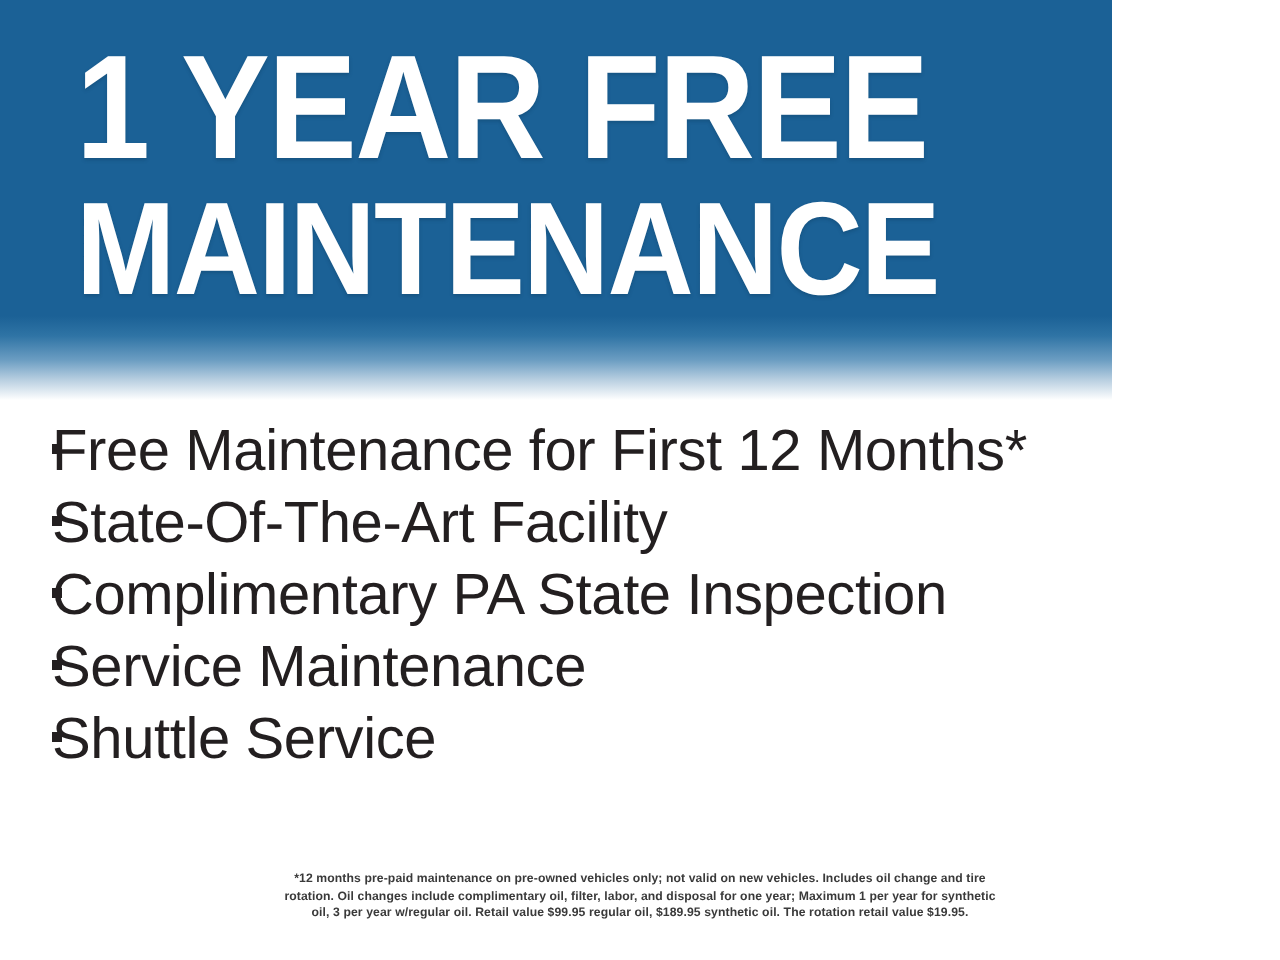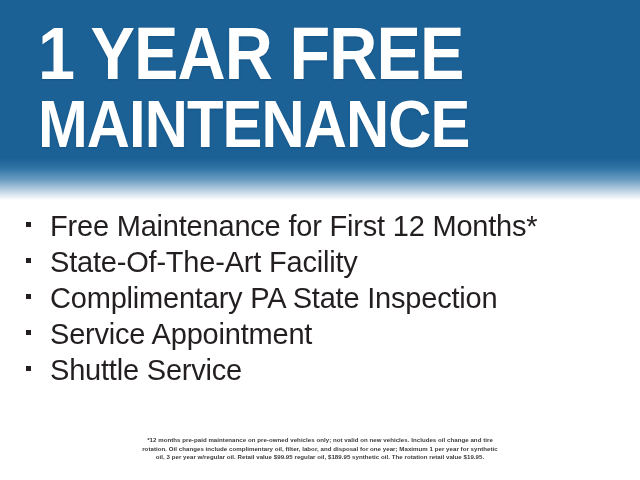--- a/index.html
+++ b/index.html
@@ -17,21 +17,21 @@
     height: 480px;
     overflow: hidden;
     background: #ffffff;
   }
 
   
   .banner {
     position: absolute;
     left: 0;
     top: 0;
-    width: 640px;
+    width: 556px;
     height: 200px;
     background: linear-gradient(
         to bottom,
         #1b6196 0px,
         #1b6196 158px,
         #2f74a5 168px,
         #6b9dc2 180px,
         #b9cfe1 190px,
         #ffffff 200px);
   }
@@ -65,21 +65,21 @@
 
   
   .features {
     position: absolute;
     left: 0;
     top: 208px;
     width: 640px;
   }
   .feature-row {
     position: relative;
-    padding-left: 50px;
+    padding-left: 26px;
     min-height: 36px;
   }
   .bullet-marker {
     position: absolute;
     left: 26px;
     top: 14px;
     width: 5px;
     height: 5px;
     background: #231f20;
   }
@@ -137,21 +137,21 @@
       <span class="feature-text">State-Of-The-Art Facility</span>
     </div>
 
     <div class="feature-row">
       <span class="bullet-marker"></span>
       <span class="feature-text">Complimentary PA State Inspection</span>
     </div>
 
     <div class="feature-row">
       <span class="bullet-marker"></span>
-      <span class="feature-text wrap-line">Service Appointment</span>
+      <span class="feature-text wrap-line">Service Maintenance</span>
     </div>
 
     <div class="feature-row">
       <span class="bullet-marker"></span>
       <span class="feature-text">Shuttle Service</span>
     </div>
 
   </div>
 
   <div class="disclaimer">

